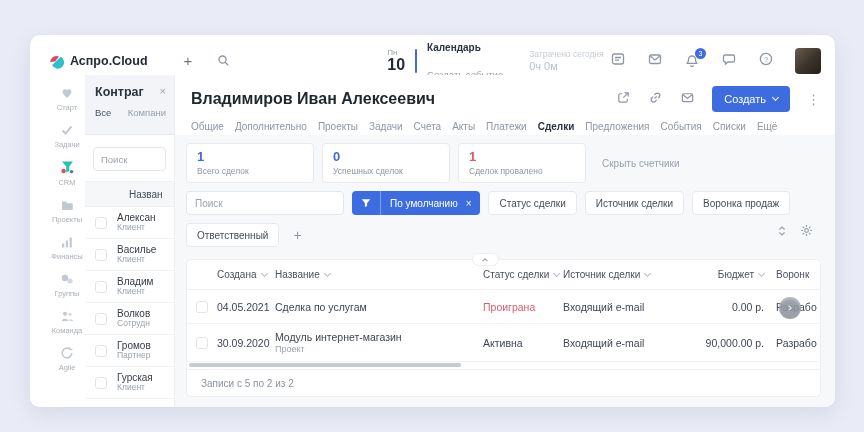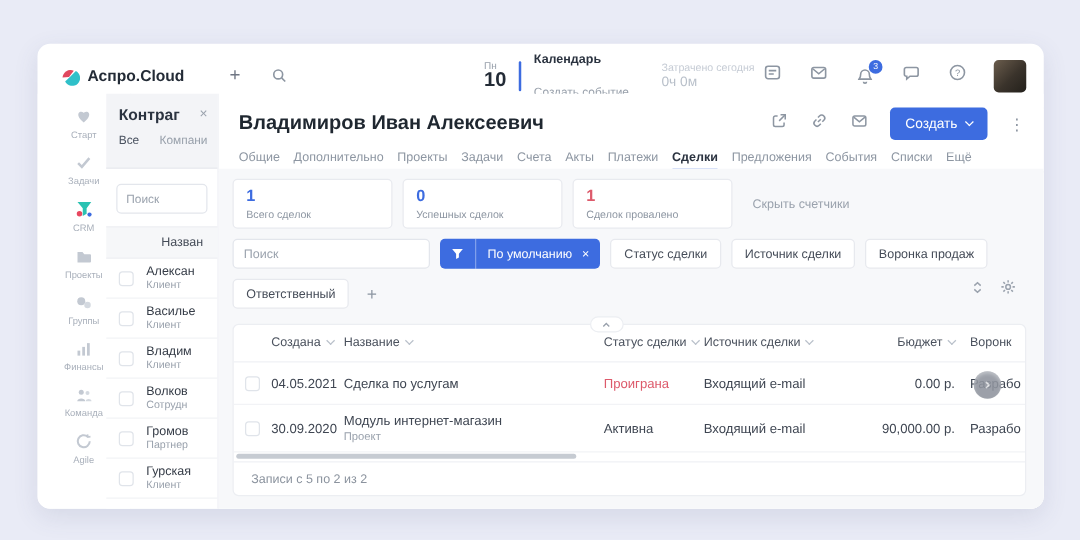--- a/index.html
+++ b/index.html
@@ -214,32 +214,32 @@
       <span class="rail-label">CRM</span>
     </div>
     <div class="rail-item">
       <svg width="14" height="14" viewBox="0 0 14 14">
         <path d="M2 3.5h4l1.4 1.8H12a.8.8 0 0 1 .8.8v5a.8.8 0 0 1-.8.8H2z" fill="#c3c9d2"></path>
       </svg>
       <span class="rail-label">Проекты</span>
     </div>
     <div class="rail-item">
       <svg width="14" height="14" viewBox="0 0 14 14">
-        <circle cx="5" cy="6" r="3.2" fill="#c3c9d2"></circle>
-          <circle cx="10" cy="9" r="2.6" fill="#d4d9e0"></circle>
-      </svg>
-      <span class="rail-label">Группы</span>
-    </div>
-    <div class="rail-item">
-      <svg width="14" height="14" viewBox="0 0 14 14">
         <rect x="2" y="8.5" width="2.2" height="4" fill="#c3c9d2"></rect>
           <rect x="5.8" y="5.5" width="2.2" height="7" fill="#c3c9d2"></rect>
           <rect x="9.6" y="2.5" width="2.2" height="10" fill="#c3c9d2"></rect>
       </svg>
       <span class="rail-label">Финансы</span>
+    </div>
+    <div class="rail-item">
+      <svg width="14" height="14" viewBox="0 0 14 14">
+        <circle cx="5" cy="6" r="3.2" fill="#c3c9d2"></circle>
+          <circle cx="10" cy="9" r="2.6" fill="#d4d9e0"></circle>
+      </svg>
+      <span class="rail-label">Группы</span>
     </div>
     <div class="rail-item">
       <svg width="14" height="14" viewBox="0 0 14 14">
         <circle cx="5" cy="4.8" r="2" fill="#c3c9d2"></circle>
           <circle cx="10" cy="5.3" r="1.6" fill="#d4d9e0"></circle>
         <path d="M1.8 12c0-3 6.4-3 6.4 0z" fill="#c3c9d2"></path>
           <path d="M8.6 12c0-2.4 4.6-2.4 4.6 0z" fill="#d4d9e0"></path>
       </svg>
       <span class="rail-label">Команда</span>
     </div>

